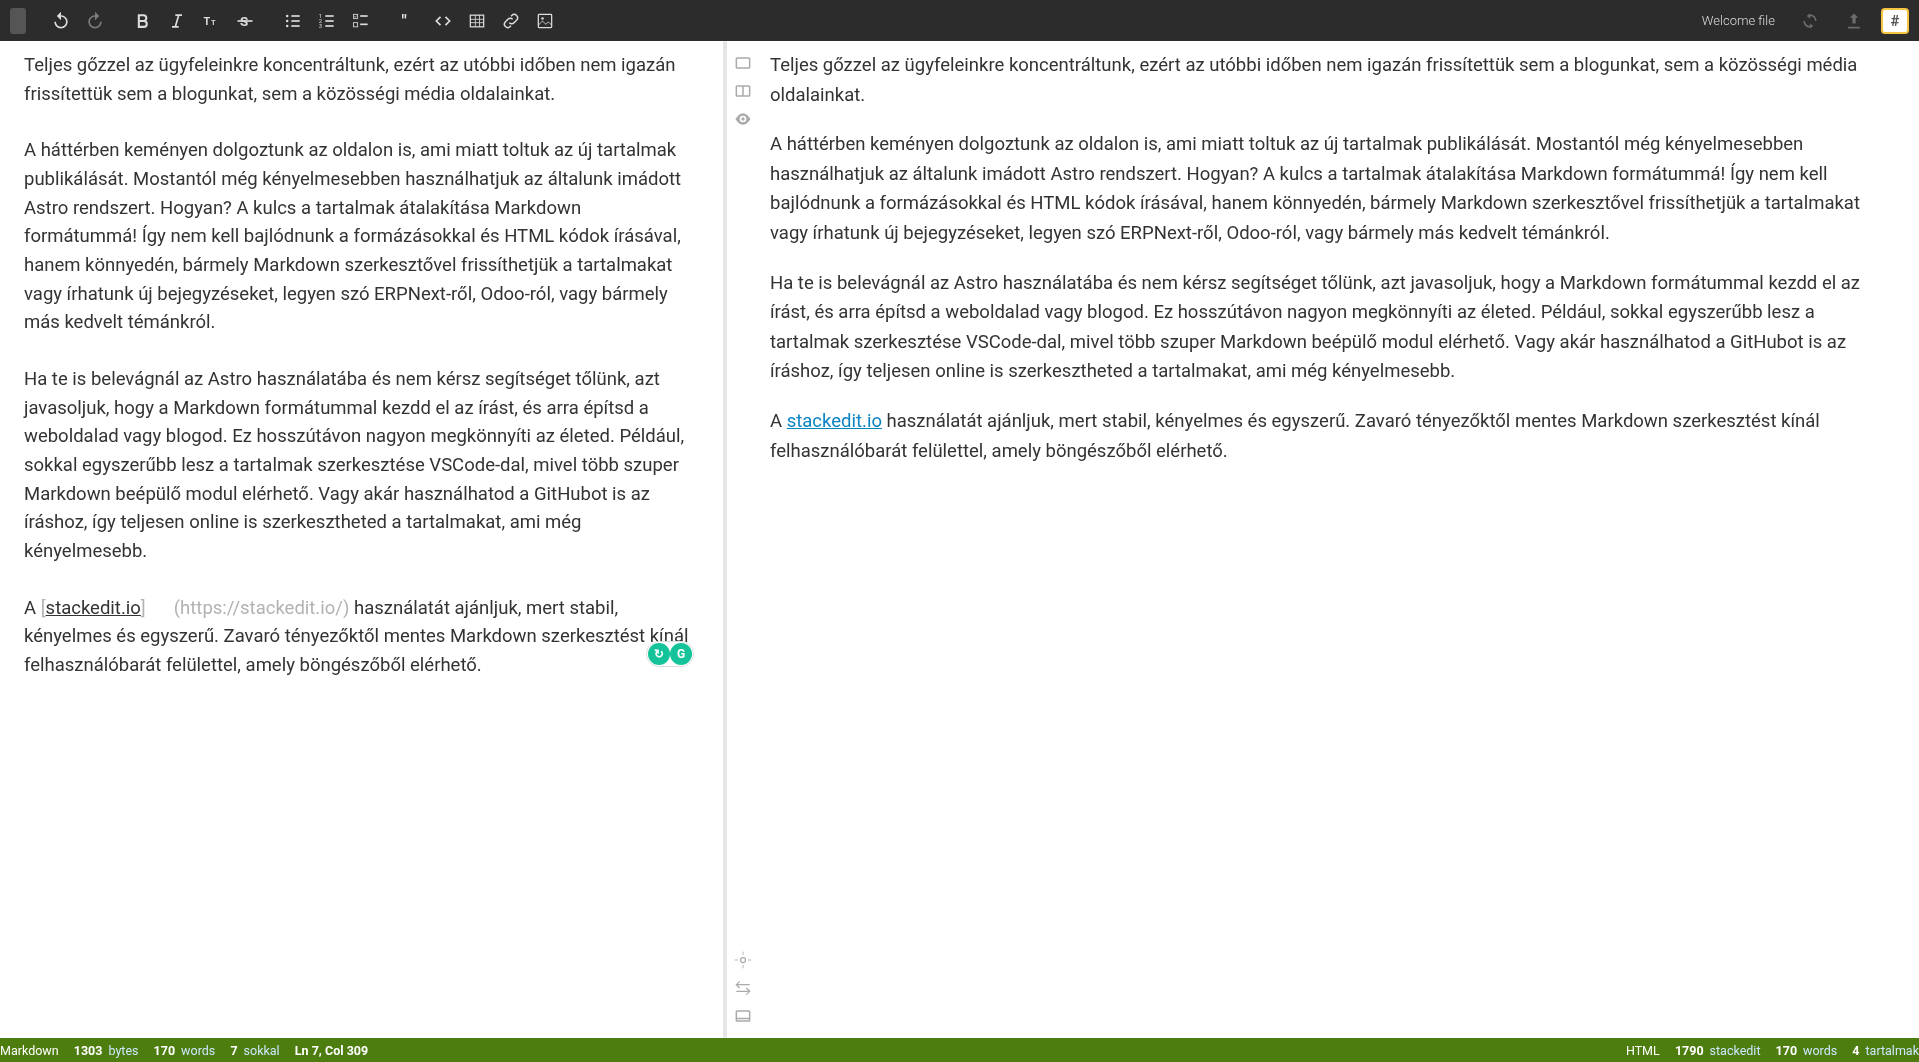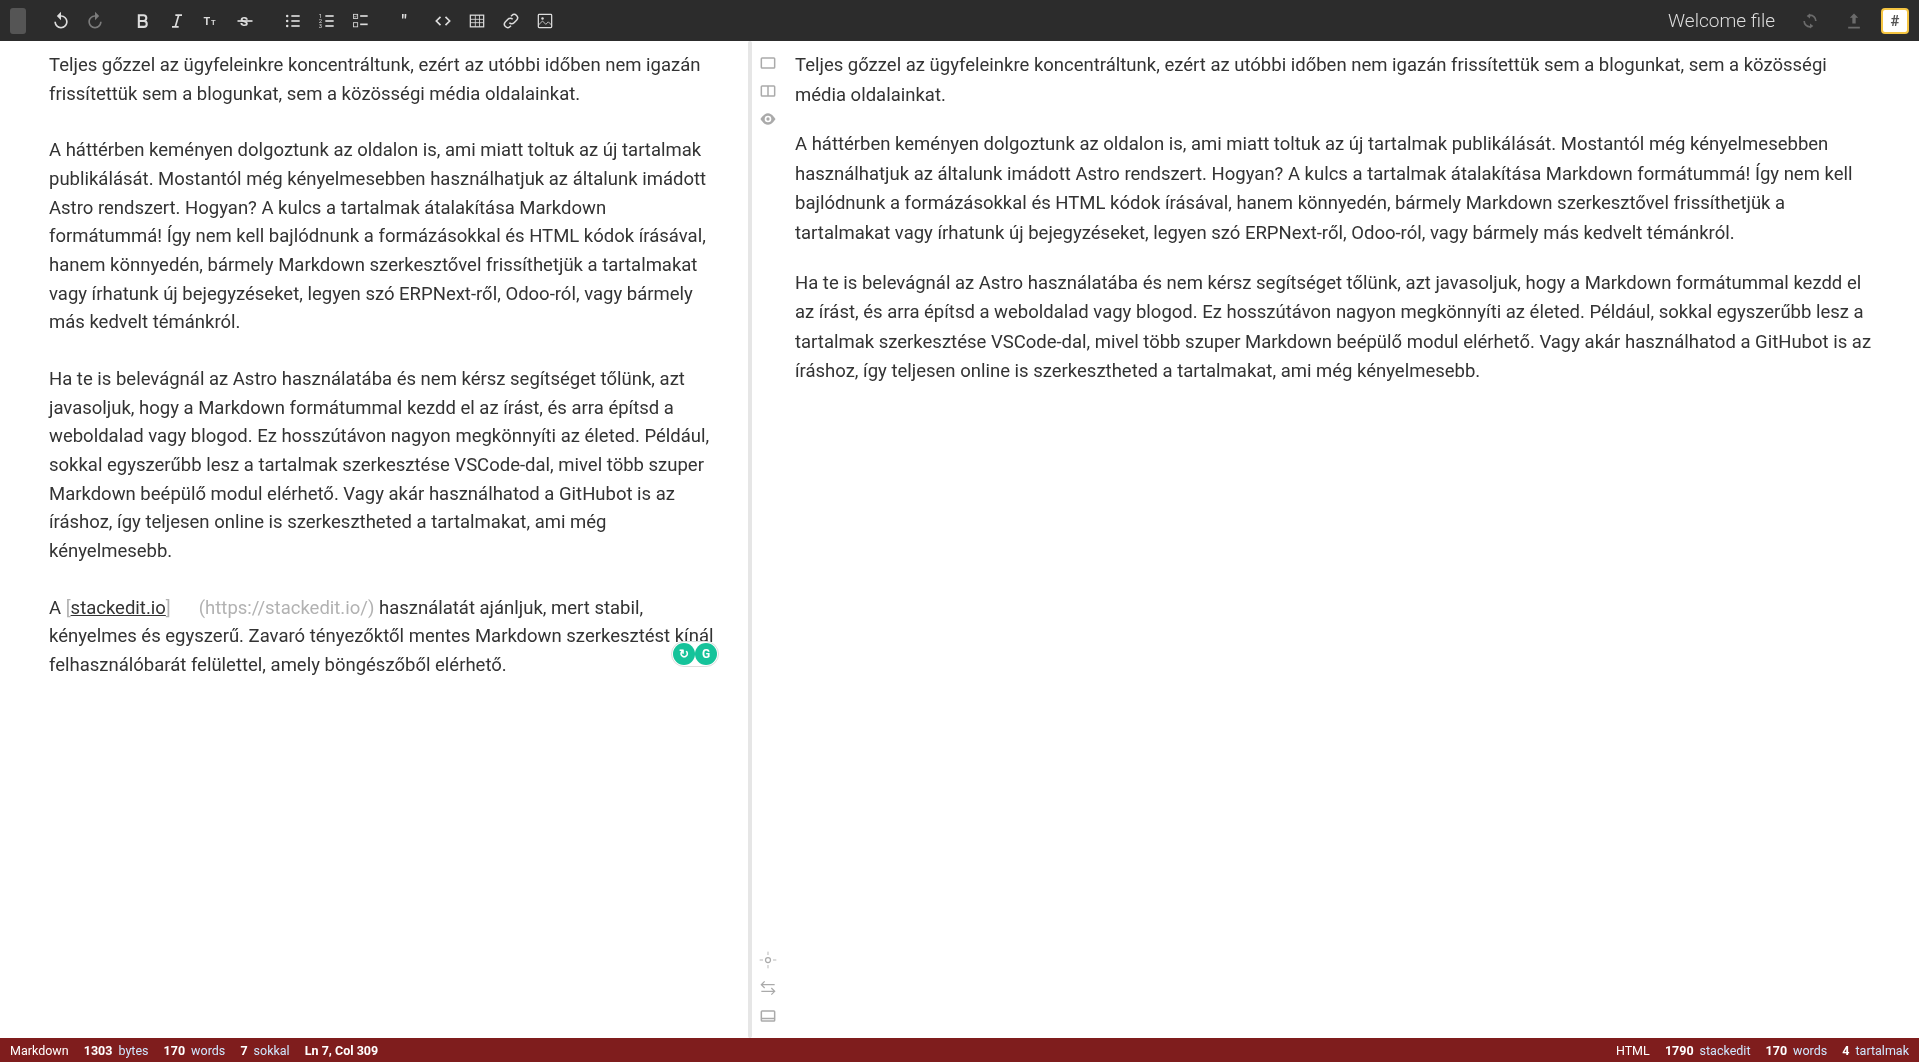--- a/index.html
+++ b/index.html
@@ -4,37 +4,37 @@
 <style>
 * { margin: 0; padding: 0; box-sizing: border-box; }
 body { font-family: -apple-system, BlinkMacSystemFont, "Segoe UI", Roboto, sans-serif; overflow: hidden; width: 1919px; height: 1062px; background: #fff; }
 .toolbar { background: #2c2c2c; height: 41px; display: flex; align-items: center; padding: 0 10px; color: #ccc; }
 .toolbar-left { display: flex; align-items: center; gap: 0; }
 .toolbar-right { margin-left: auto; display: flex; align-items: center; gap: 10px; }
 .tb-btn { width: 34px; height: 34px; display: flex; align-items: center; justify-content: center; cursor: pointer; color: #ddd; fill: #ddd; }
 .tb-btn svg { width: 20px; height: 20px; }
 .tb-folder { background: #555; border-radius: 3px; width: 30px; height: 26px; margin-right: 18px; }
 .tb-sep { width: 14px; }
-.doc-title { color: #ddd; font-size: 19px; font-weight: 300; margin-right: 8px; }
+.doc-title { color: #ddd; font-size: 13px; font-weight: 300; margin-right: 8px; }
 .logo-btn { width: 28px; height: 26px; background: #fff; border: 2px solid #f5c542; border-radius: 4px; display:flex; align-items:center; justify-content:center; font-weight:bold; color:#555; font-size:15px;}
-.main { display: flex; height: calc(100% - 41px - 24px); position: relative; padding-left: 25px; }
+.main { display: flex; height: calc(100% - 41px - 24px); position: relative; }
 .editor-pane { width: 722px; overflow-y: auto; padding: 10px 24px 30px 24px; font-size: 18.5px; line-height: 1.55; color: #333; position:relative; }
 .editor-pane p { margin-bottom: 28px; }
 .splitter { width: 8px; background: transparent; cursor: col-resize; position:relative; }
 .splitter::before { content:""; position:absolute; left:1px; top:0; bottom:0; width:4px; background:#e6e6e6; border-radius:2px;}
 .gutter { width: 26px; padding-top: 12px; display: flex; flex-direction: column; align-items: center; gap: 8px; position:relative; }
 .gutter-icon { width: 20px; height: 20px; fill: #aaa; cursor: pointer; }
 .gutter-bottom { position:absolute; bottom: 12px; display:flex; flex-direction:column; align-items:center; gap:8px;}
 .preview-pane { flex: 1; overflow-y: auto; padding: 10px 40px 30px 14px; font-size: 18.5px; line-height: 1.6; color: #333; }
 .preview-pane p { margin-bottom: 20px; }
 .preview-pane a { color: #0b84c4; text-decoration: underline; }
 .md-linkrest { color: #b2b2b2; margin-left: 28px; }
 .md-linktext { text-decoration: underline; color:#333; }
 .md-bracket { color: #b2b2b2; }
-.statusbar { height: 24px; background: #7f1d1d; color: #fff; display: flex; align-items: center; font-size: 12.5px; padding: 0 10px; }
+.statusbar { height: 24px; background: #4d7c0f; color: #fff; display: flex; align-items: center; font-size: 12.5px; padding: 0 0; }
 .statusbar .sb-left { display:flex; gap: 6px; align-items:center;}
 .statusbar .sb-right { margin-left:auto; display:flex; gap:6px; align-items:flex-start;}
 .sb-dim { color: #cfe8ff; }
 .sb-bold { font-weight: 700; }
 .grammarly { position:absolute; right: 28px; top: 600px; display:flex; gap:0; background:#fff; border-radius: 14px; border:1px solid #ddd; padding:1px;}
 .grammarly .g { width:22px; height:22px; border-radius:50%; display:flex; align-items:center; justify-content:center; color:#fff; font-size:12px; font-weight:bold;}
 .g1 { background:#15c39a; }
 .g2 { background:#15c39a; }
 
 .editor-pane::-webkit-scrollbar, .preview-pane::-webkit-scrollbar { width: 10px; }
@@ -205,20 +205,23 @@
           <rect x="4" y="6" width="16" height="12" rx="1" fill="none" stroke="#aaa" stroke-width="1.8"></rect>
           <line x1="4" y1="15" x2="20" y2="15" stroke="#aaa" stroke-width="1.8"></line>
         </svg>
     </div>
   </div>
 
   <div class="preview-pane">
     <p>Teljes gőzzel az ügyfeleinkre koncentráltunk, ezért az utóbbi időben nem igazán frissítettük sem a blogunkat, sem a közösségi média oldalainkat.</p>
     <p>A háttérben keményen dolgoztunk az oldalon is, ami miatt toltuk az új tartalmak publikálását. Mostantól még kényelmesebben használhatjuk az általunk imádott Astro rendszert. Hogyan? A kulcs a tartalmak átalakítása Markdown formátummá! Így nem kell bajlódnunk a formázásokkal és HTML kódok írásával, hanem könnyedén, bármely Markdown szerkesztővel frissíthetjük a tartalmakat vagy írhatunk új bejegyzéseket, legyen szó ERPNext-ről, Odoo-ról, vagy bármely más kedvelt témánkról.</p>
     <p>Ha te is belevágnál az Astro használatába és nem kérsz segítséget tőlünk, azt javasoljuk, hogy a Markdown formátummal kezdd el az írást, és arra építsd a weboldalad vagy blogod. Ez hosszútávon nagyon megkönnyíti az életed. Például, sokkal egyszerűbb lesz a tartalmak szerkesztése VSCode-dal, mivel több szuper Markdown beépülő modul elérhető. Vagy akár használhatod a GitHubot is az íráshoz, így teljesen online is szerkesztheted a tartalmakat, ami még kényelmesebb.</p>
+    <p>
+      <span>A </span><a href="#">stackedit.io</a><span> használatát ajánljuk, mert stabil, kényelmes és egyszerű. Zavaró tényezőktől mentes Markdown szerkesztést kínál felhasználóbarát felülettel, amely böngészőből elérhető.</span>
+    </p>
   </div>
 </div>
 
 <div class="statusbar">
   <div class="sb-left">
     <span>Markdown</span>&nbsp;
     <span class="sb-bold">1303</span>
     <span class="sb-dim">bytes</span>&nbsp;
     <span class="sb-bold">170</span>
     <span class="sb-dim">words</span>&nbsp;

